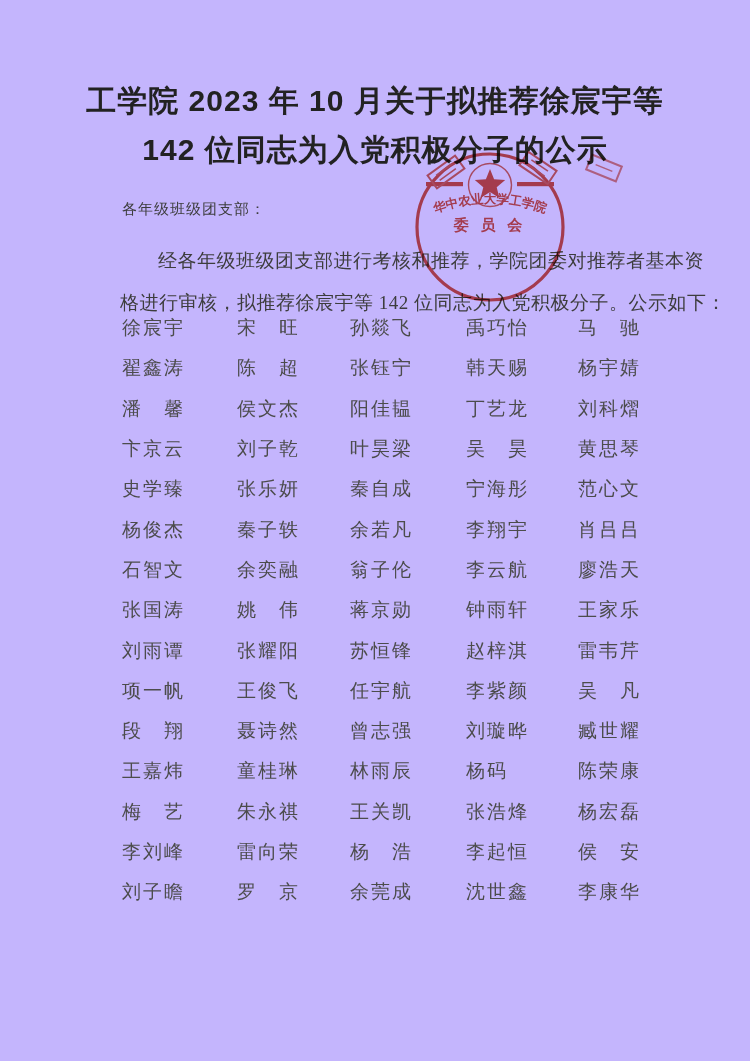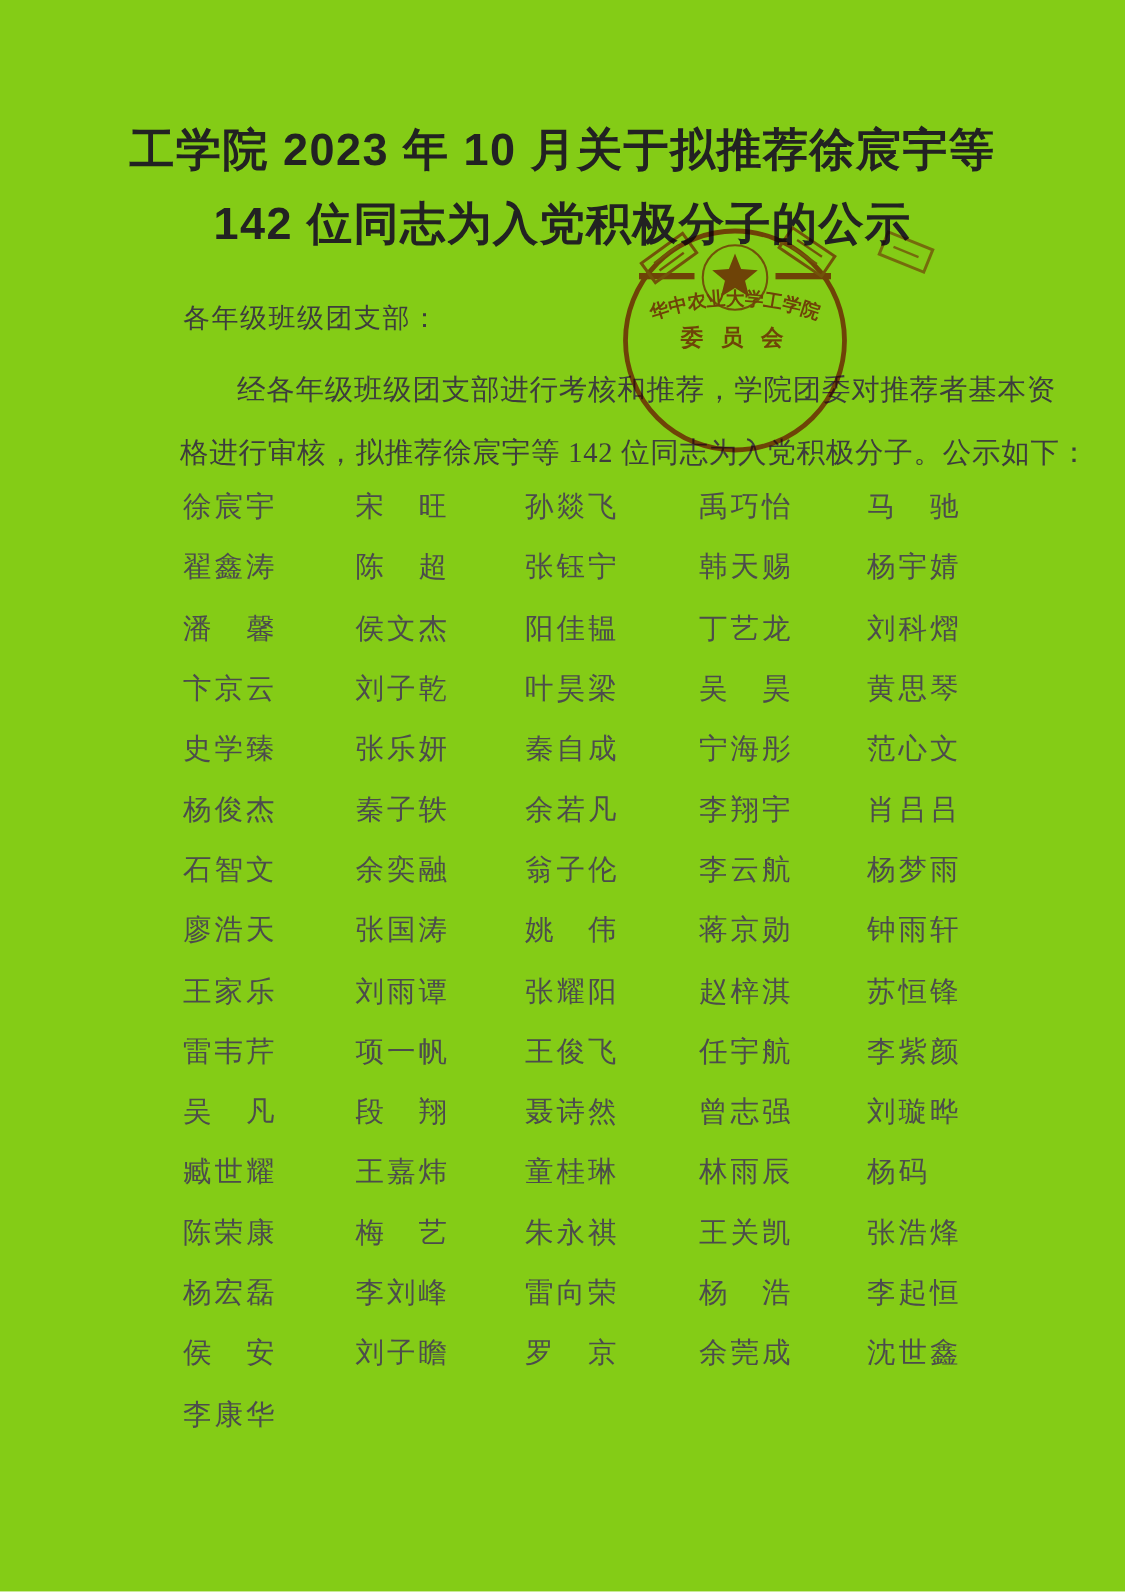--- a/index.html
+++ b/index.html
@@ -5,57 +5,57 @@
   html,body{margin:0;padding:0;}
   body{
     width:750px;height:1061px;
     background:#ffffff;
     font-family:"Liberation Serif","DejaVu Serif",serif;
     position:relative;
     overflow:hidden;
   }
   .page{
     position:absolute;inset:0;
-    background:#84cc16;
+    background:#c4b5fd;
   }
   .doc-title{
     position:absolute;
     left:0;top:76px;width:750px;
     text-align:center;
     font-family:"Liberation Sans","DejaVu Sans",sans-serif;
     font-weight:700;
     font-size:30px;
     line-height:49px;
     color:#222;
     letter-spacing:1px;
   }
   .salutation{
     position:absolute;
     left:122px;top:200px;
-    font-size:18px;
+    font-size:15px;
     color:#3d3d3d;
     letter-spacing:1px;
   }
   .body-para{
     position:absolute;
     left:120px;top:240px;
     width:535px;
     font-size:19px;
     color:#3d3d3d;
     letter-spacing:0.5px;
   }
   .body-line{
     height:42px;
     line-height:42px;
     white-space:nowrap;
   }
   .body-line.indent{ text-indent:38px;text-align:center; }
   .name-grid{
     position:absolute;
-    left:122px;top:318px;
+    left:122px;top:308px;
     width:528px;
     display:grid;
     grid-template-columns:115px 113px 116px 112px 1fr;
     grid-auto-rows:40.3px;
   }
   .name-cell{
     font-size:19px;
     color:#4c4c4c;
     letter-spacing:2px;
     display:flex;
@@ -120,31 +120,30 @@
       <div class="name-cell">范心文</div>
       <div class="name-cell">杨俊杰</div>
       <div class="name-cell">秦子轶</div>
       <div class="name-cell">余若凡</div>
       <div class="name-cell">李翔宇</div>
       <div class="name-cell">肖吕吕</div>
       <div class="name-cell">石智文</div>
       <div class="name-cell">余奕融</div>
       <div class="name-cell">翁子伦</div>
       <div class="name-cell">李云航</div>
-      <div class="name-cell">杨梦雨</div>
       <div class="name-cell">廖浩天</div>
       <div class="name-cell">张国涛</div>
       <div class="name-cell">姚　伟</div>
       <div class="name-cell">蒋京勋</div>
       <div class="name-cell">钟雨轩</div>
       <div class="name-cell">王家乐</div>
       <div class="name-cell">刘雨谭</div>
       <div class="name-cell">张耀阳</div>
+      <div class="name-cell">苏恒锋</div>
       <div class="name-cell">赵梓淇</div>
-      <div class="name-cell">苏恒锋</div>
       <div class="name-cell">雷韦芹</div>
       <div class="name-cell">项一帆</div>
       <div class="name-cell">王俊飞</div>
       <div class="name-cell">任宇航</div>
       <div class="name-cell">李紫颜</div>
       <div class="name-cell">吴　凡</div>
       <div class="name-cell">段　翔</div>
       <div class="name-cell">聂诗然</div>
       <div class="name-cell">曾志强</div>
       <div class="name-cell">刘璇晔</div>

